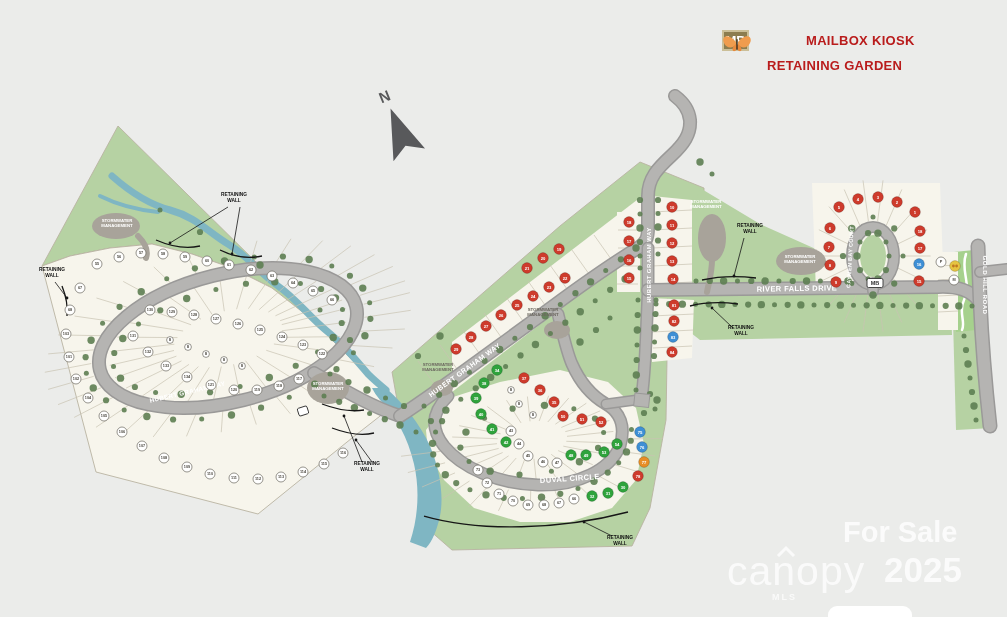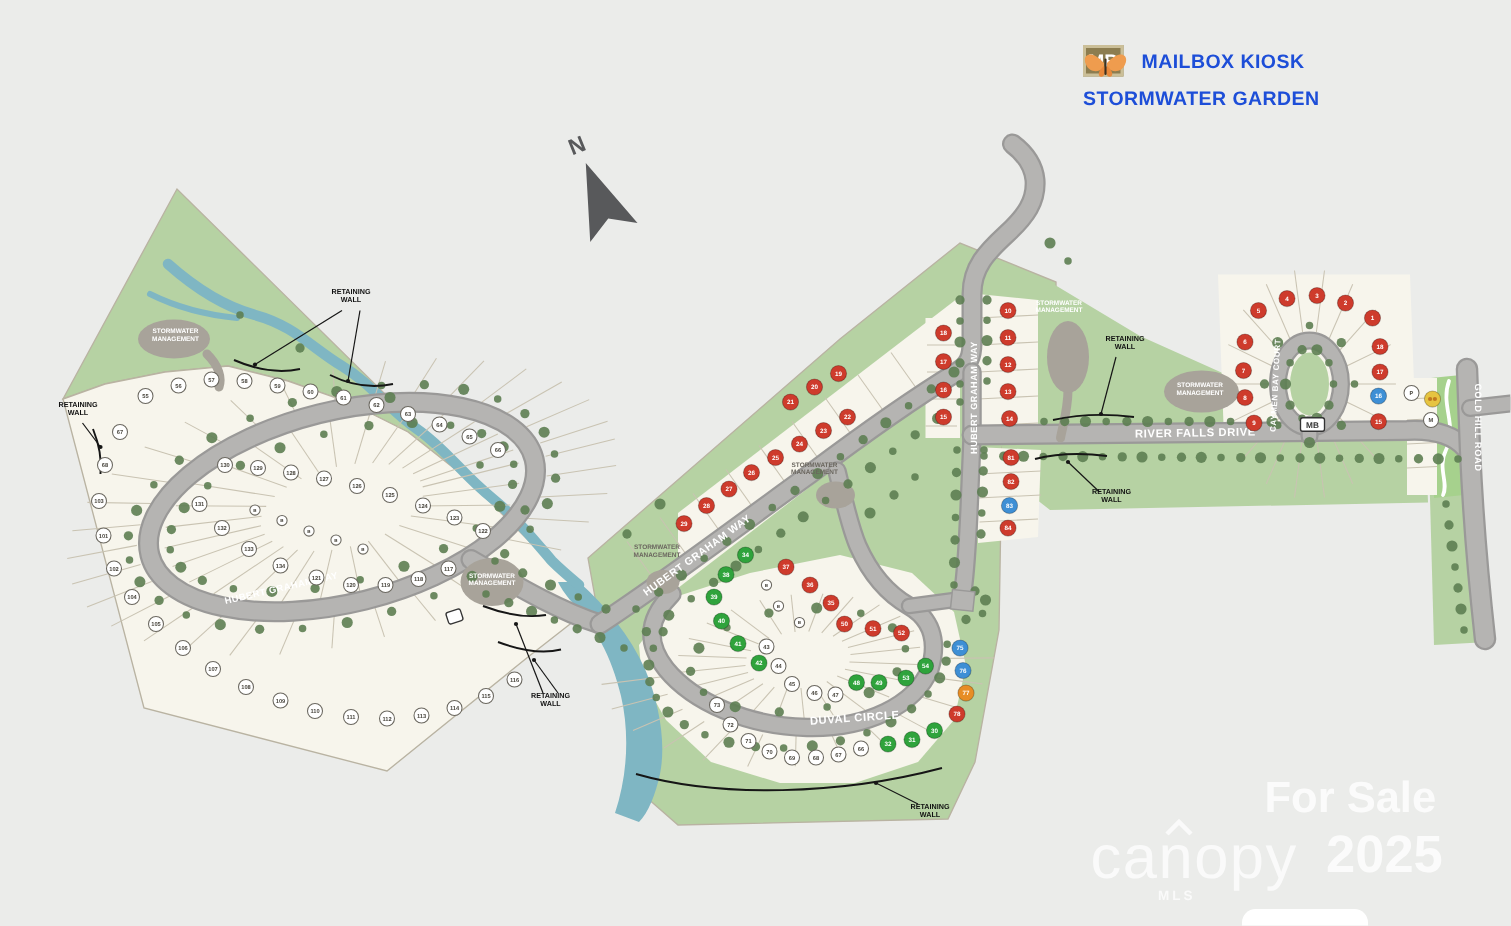--- a/index.html
+++ b/index.html
@@ -4,21 +4,21 @@
 <style>
   html,body{margin:0;padding:0;background:#ebecea;width:1007px;height:617px;overflow:hidden;
     font-family:"Liberation Sans",sans-serif;}
   .stage{position:relative;width:1007px;height:617px;background:#ebecea;}
   svg{position:absolute;left:0;top:0;}
   svg text{font-family:"Liberation Sans",sans-serif;}
   .legend{position:absolute;left:722px;top:30px;display:flex;flex-direction:column;gap:7px;}
   .legend-row{display:flex;align-items:center;gap:12px;}
   .mb-badge{width:27px;height:21px;background:#8c7d50;color:#fff;font-weight:bold;font-size:13px;
     display:flex;align-items:center;justify-content:center;box-shadow:inset 0 0 0 2px #cbbf98;}
-  .legend-label{font-size:13px;font-weight:bold;color:#1d4ed8;letter-spacing:.3px;}
+  .legend-label{font-size:13px;font-weight:bold;color:#b91c1c;letter-spacing:.3px;margin-left:45px;}
   .wm{position:absolute;color:rgba(255,255,255,.8);white-space:nowrap;}
   .wm-forsale{left:843px;top:516px;font-size:29px;font-weight:bold;}
   .wm-canopy{left:727px;top:548px;font-size:41px;font-weight:400;color:rgba(255,255,255,.75);letter-spacing:1px;}
   .wm-roof{position:absolute;left:776px;top:545px;width:20px;height:12px;}
   .wm-mls{left:772px;top:592px;font-size:9px;font-weight:bold;color:rgba(255,255,255,.75);letter-spacing:2px;}
   .wm-year{left:884px;top:550px;font-size:35px;font-weight:bold;}
   .bottom-pill{position:absolute;left:828px;top:606px;width:84px;height:20px;background:#fff;border-radius:9px;}
 </style>
 </head>
 <body>
@@ -795,21 +795,21 @@
       <div class="legend-label">MAILBOX KIOSK</div>
     </div>
     <div class="legend-row">
       <svg width="30" height="22">
         <path d="M14,12 C5,2 -1,7 2,13 C4,18 10,19 14,15 Z" fill="#ef9c4e"></path>
         <path d="M16,12 C25,2 31,7 28,13 C26,18 20,19 16,15 Z" fill="#ef9c4e"></path>
         <path d="M14,14 C9,18 10,22 13,21 C15,20 15,16 15,15 Z" fill="#e8893c"></path>
         <path d="M16,14 C21,18 20,22 17,21 C15,20 15,16 15,15 Z" fill="#e8893c"></path>
         <rect x="14.3" y="9" width="1.4" height="11" rx="0.7" fill="#3a3020"></rect>
       </svg>
-      <div class="legend-label">STORMWATER GARDEN</div>
+      <div class="legend-label">RETAINING GARDEN</div>
     </div>
   </div>
 
   <div class="wm wm-forsale">For Sale</div>
   <div class="wm wm-canopy">canopy</div>
   <svg class="wm-roof">
     <polyline points="2,11 10,3 18,11" fill="none" stroke="rgba(255,255,255,.75)" stroke-width="3"></polyline>
   </svg>
   <div class="wm wm-mls">MLS</div>
   <div class="wm wm-year">2025</div>

